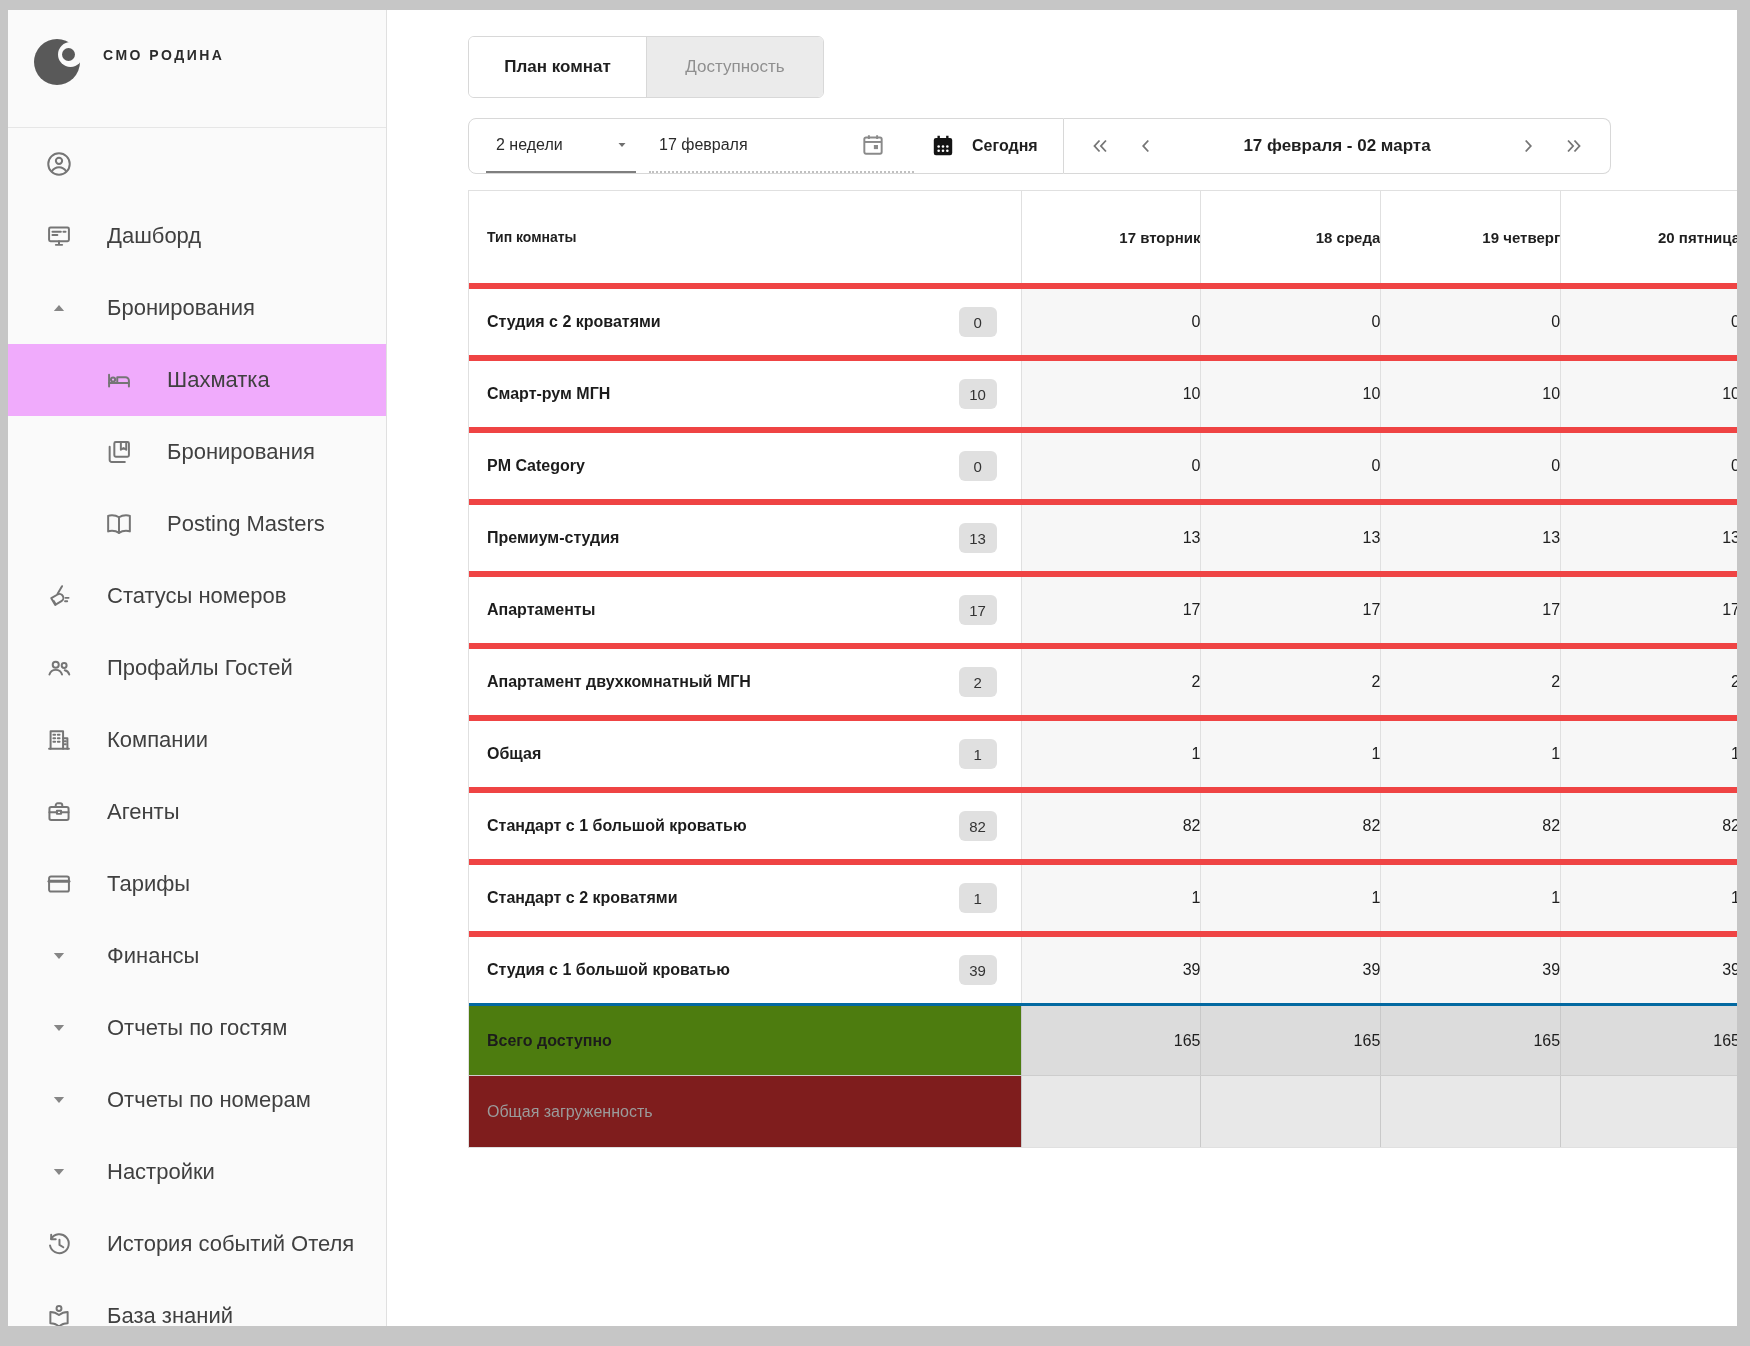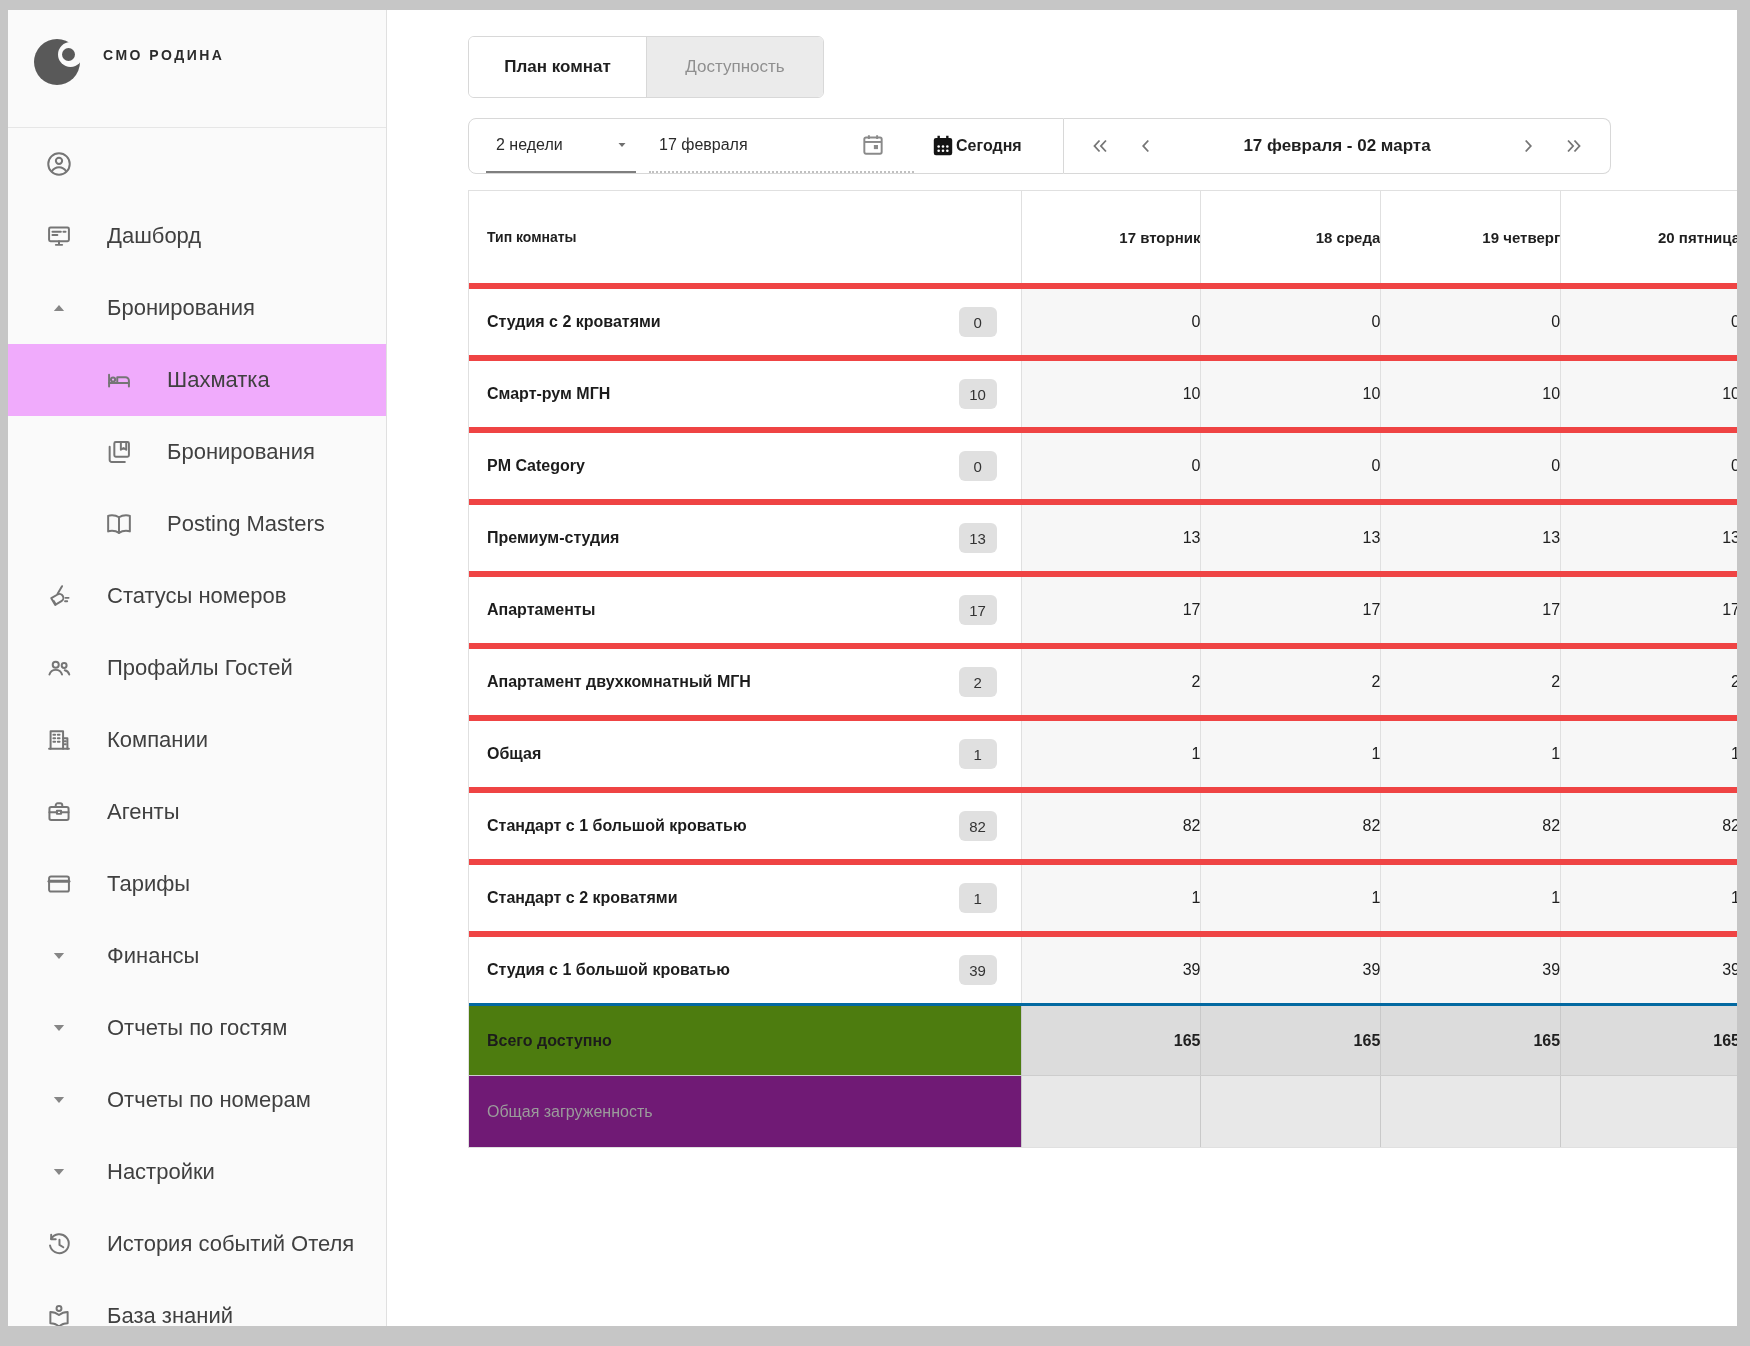--- a/index.html
+++ b/index.html
@@ -90,21 +90,21 @@
   .date-input {
     margin-left: 13px; width: 265px; height: 100%;
     display: flex; align-items: center; cursor: text;
     border-bottom: 2px dotted #c0c0c0; position: relative;
   }
   .date-input .txt { margin-left: 10px; font-size: 16px; color: #2a2a2a; }
   .date-input .cal { position: absolute; right: 28px; width: 26px; height: 26px; cursor: pointer; }
   .cal svg { width: 26px; height: 26px; }
   .today-ic { margin-left: 16px; width: 26px; height: 26px; cursor: pointer; }
   .today-btn {
-    margin-left: 0; font-size: 16px; font-weight: 700; color: #1f1f1f;
+    margin-left: 16px; font-size: 16px; font-weight: 700; color: #1f1f1f;
     cursor: pointer;
   }
   .tb-right {
     width: 547px; border: 1px solid #d8d8d8; border-left: none;
     border-radius: 0 8px 8px 0;
     display: flex; align-items: center; padding: 0 25px;
   }
   .pg-btn { width: 22px; height: 22px; cursor: pointer; flex: none; }
   .pg-btn svg { width: 22px; height: 22px; }
   .pg-btn + .pg-btn { margin-left: 24px; }
@@ -128,23 +128,23 @@
   .thead .c-name { font-size: 14px; font-weight: 700; color: #1f1f1f; }
   .room-name { font-size: 16px; font-weight: 700; color: #1c1c1c; }
   .badge {
     margin-left: auto; margin-right: 24px;
     min-width: 38px; height: 30px; padding: 0 9px;
     background: #e0e0e0; border-radius: 6px;
     display: flex; align-items: center; justify-content: center;
     font-size: 15px; color: #333;
   }
   .trow.total { background: #4d7c0f; border-top: 3px solid #0369a1; }
-  .trow.total .c-day { background: #dcdcdc; border-left-color: #c9c9c9; font-weight: 700; }
+  .trow.total .c-day { background: #dcdcdc; border-left-color: #c9c9c9; font-weight: 400; }
   .trow.total .room-name { font-weight: 700; }
-  .trow.occupancy { background: #701a75; border-top: 1px solid #cdcdcd; }
+  .trow.occupancy { background: #7f1d1d; border-top: 1px solid #cdcdcd; }
   .trow.occupancy .c-day { background: #e8e8e8; border-left-color: #c9c9c9; }
   .trow.occupancy .room-name { font-weight: 400; color: #9b9b9b; }
 </style>
 </head>
 <body>
 
 <div id="frame">
   <div id="sidebar">
     <div class="sb-header">
       <div class="logo"></div>

